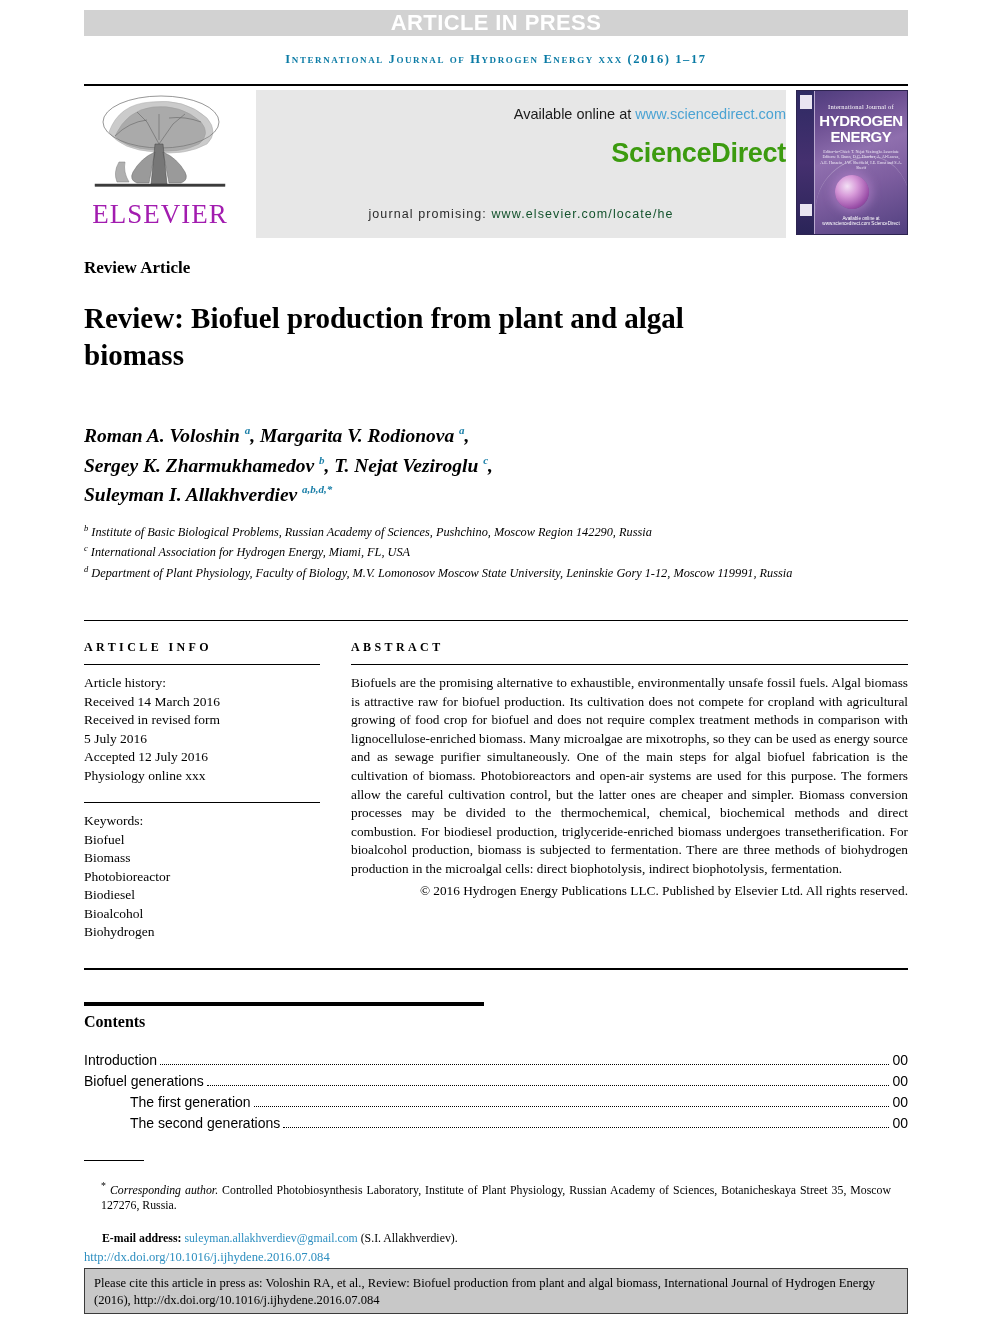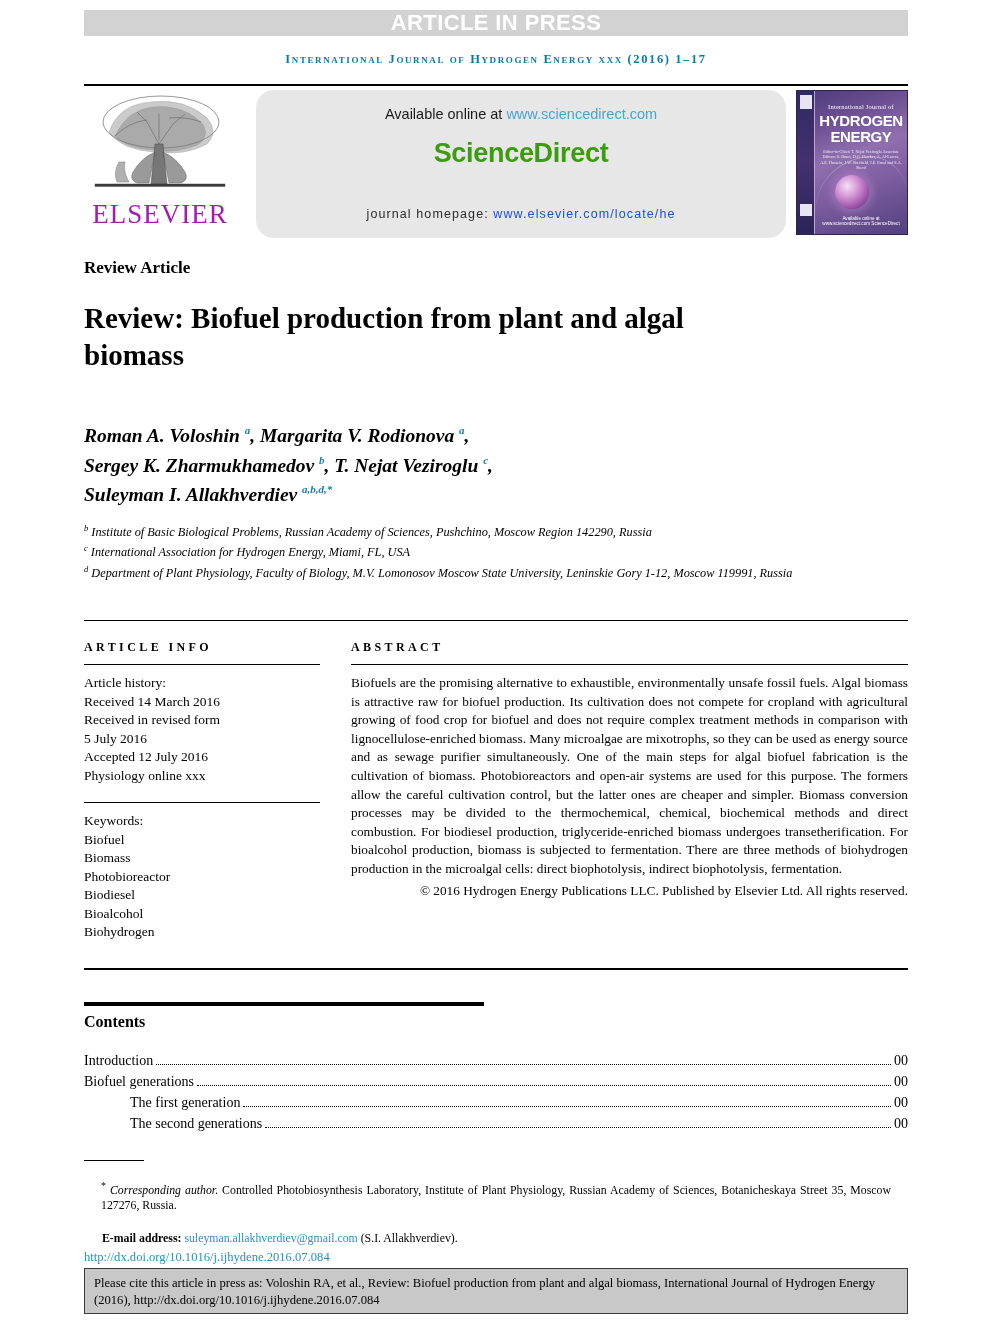--- a/index.html
+++ b/index.html
@@ -95,23 +95,22 @@
   }
 
   
   .sd-panel {
     flex: 1 1 auto;
     background: #e7e7e7;
     margin-left: 20px;
     margin-right: 6px;
     display: flex;
     flex-direction: column;
-    align-items: center;
+    align-items: flex-end;
     position: relative;
-    border-radius: 18px;
   }
   .sd-available {
     font-family: "Liberation Sans", sans-serif;
     font-size: 14.5px;
     color: #1a1a1a;
     margin-top: 16px;
   }
   .sd-available .sd-url { color: #4ba3d3; }
   .sd-logo {
     margin-top: 16px;
@@ -125,21 +124,21 @@
     position: absolute;
     bottom: 17px;
     left: 0;
     width: 100%;
     text-align: center;
     font-family: "Liberation Sans", sans-serif;
     font-size: 12.5px;
     letter-spacing: 1.1px;
     color: #2b2b2b;
   }
-  .sd-homepage .sd-url { color: #1d4ed8; }
+  .sd-homepage .sd-url { color: #14532d; }
 
   
   .cover-block {
     width: 116px;
     flex: none;
     display: flex;
     align-items: flex-start;
     justify-content: flex-end;
   }
   .cover {
@@ -328,21 +327,21 @@
   }
   .contents-title {
     font-family: "Liberation Serif", serif;
     font-weight: bold;
     font-size: 16px;
     margin-bottom: 19px;
   }
   .toc-row {
     display: flex;
     align-items: baseline;
-    font-family: Liberation Serif, serif;
+    font-family: Liberation Sans, sans-serif;
     font-size: 14px;
     line-height: 21px;
   }
   .toc-row.indent .toc-label { padding-left: 46px; }
   .toc-label { white-space: nowrap; }
   .toc-dots {
     flex: 1 1 auto;
     border-bottom: 1.3px dotted #000;
     margin: 0 3px 4px 3px;
     height: 1px;
@@ -443,21 +442,21 @@
       </div>
       <div class="elsevier-wordmark">ELSEVIER</div>
     </div>
 
     <div class="sd-panel">
       <div class="sd-available">
         <span>Available online at </span><span class="sd-url">www.sciencedirect.com</span>
       </div>
       <div class="sd-logo">ScienceDirect</div>
       <div class="sd-homepage">
-        <span>journal homepage: </span><span class="sd-url">www.elsevier.com/locate/he</span>
+        <span>journal promising: </span><span class="sd-url">www.elsevier.com/locate/he</span>
       </div>
     </div>
 
     <div class="cover-block">
       <div class="cover">
         <div class="cover-leftbar"></div>
         <div class="cover-elsevier-mark"></div>
         <div class="cover-ihe-mark"></div>
         <div class="cover-swoosh"></div>
         <div class="cover-title-small">International Journal of</div>

